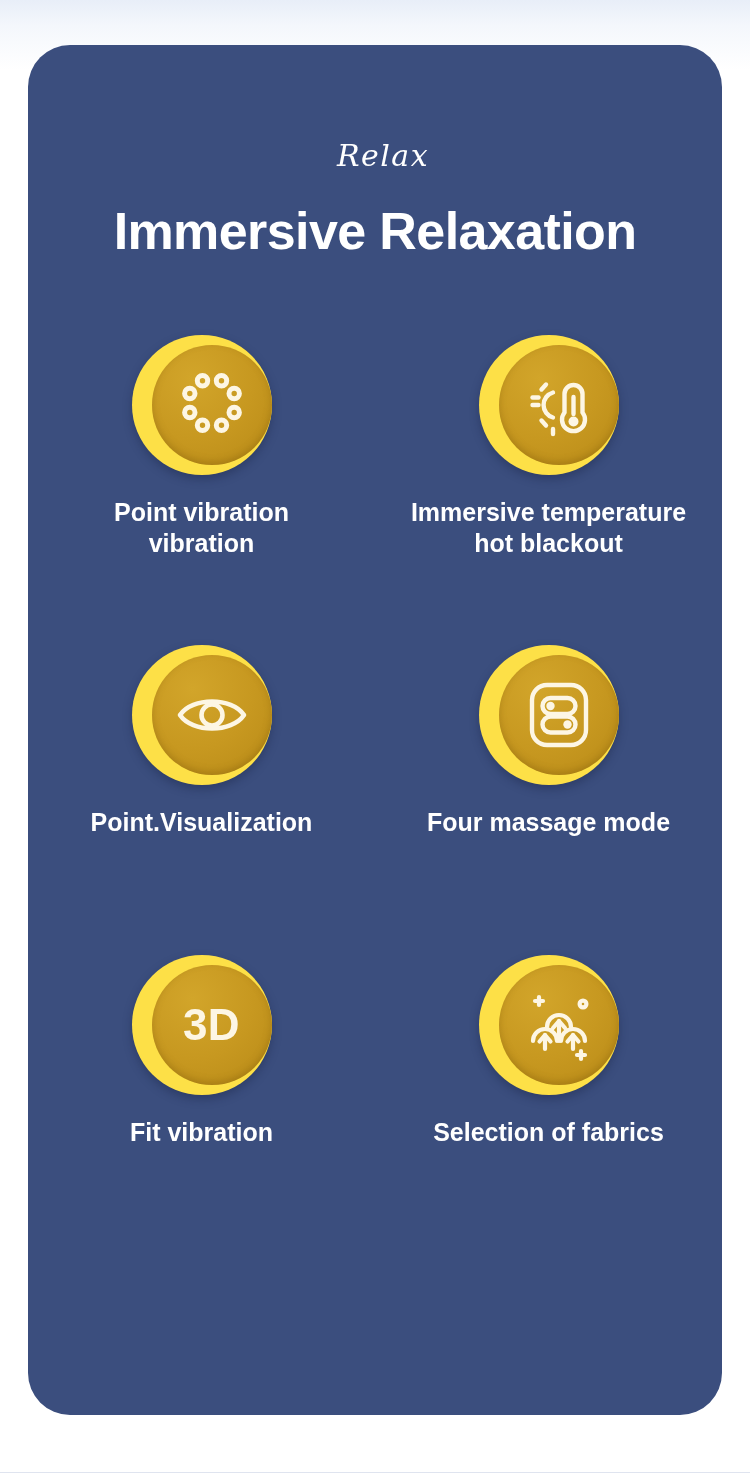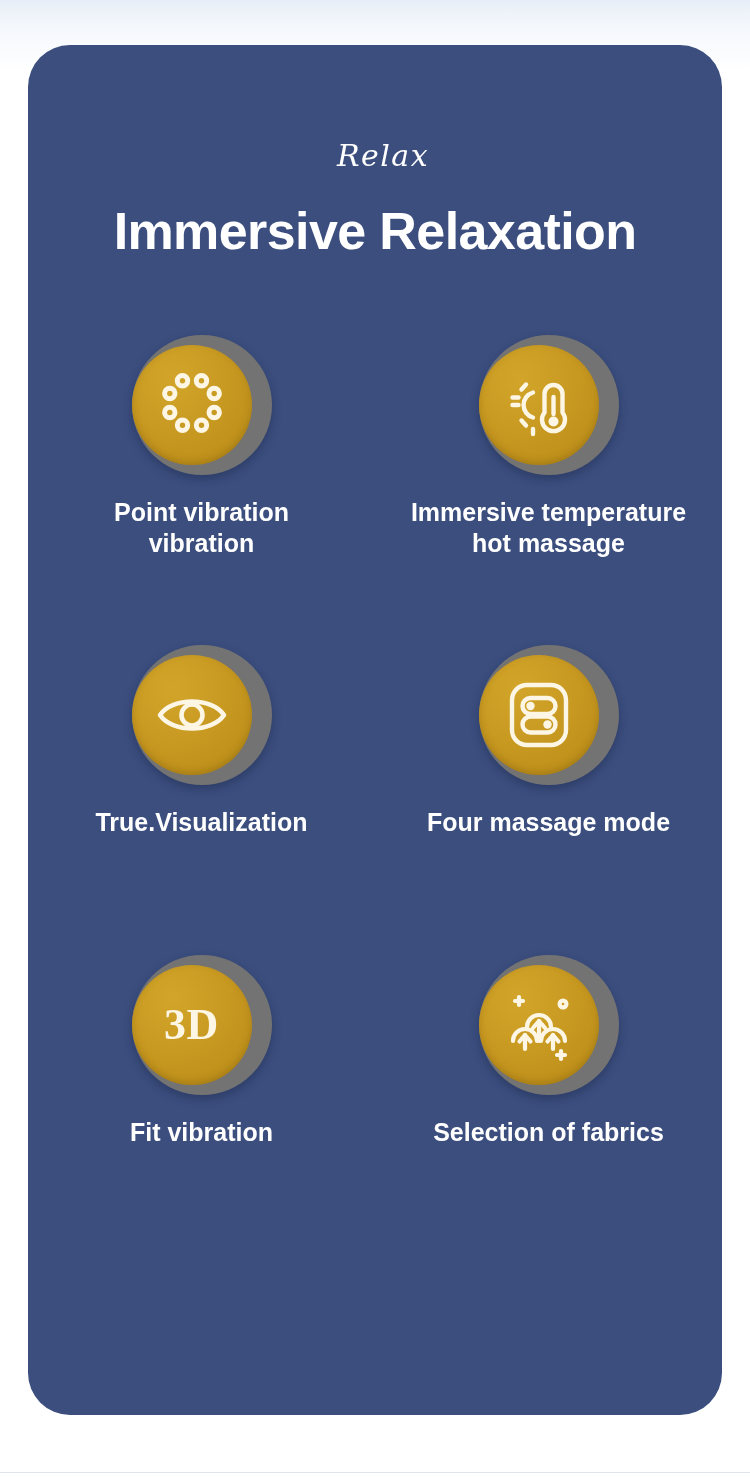--- a/index.html
+++ b/index.html
@@ -86,26 +86,25 @@
     flex-direction: column;
     align-items: center;
     height: 310px;
     padding-top: 8px;
   }
 
   .badge {
     width: 140px;
     height: 140px;
     border-radius: 50%;
-    background: #737373;
+    background: #fde047;
     display: flex;
     align-items: center;
-    justify-content: flex-start;
+    justify-content: flex-end;
     box-shadow: 0 4px 10px rgba(20,30,60,0.35);
-    font-family: Liberation Serif, serif;
   }
 
   .disc {
     width: 120px;
     height: 120px;
     border-radius: 50%;
     background: radial-gradient(circle at 34% 28%, #d2a52a 0%, #c79820 52%, #b88a17 100%);
     display: flex;
     align-items: center;
     justify-content: center;
@@ -190,37 +189,37 @@
               <path d="M56.5 22 a9 9 0 0 1 9 9 v18.5 a11.5 11.5 0 1 1 -18 0 v-18.5 a9 9 0 0 1 9 -9 z"></path>
 
               <line x1="56.5" y1="34" x2="56.5" y2="51"></line>
             </g>
             <circle cx="56.5" cy="58.5" r="5" fill="#fdf6e4"></circle>
           </svg>
         </div>
       </div>
       <div class="cell-label">
         <span>Immersive temperature</span>
-        <span class="l2">hot massage</span>
+        <span class="l2">hot blackout</span>
       </div>
     </div>
 
     <div class="cell">
       <div class="badge">
         <div class="disc">
           <svg width="84" height="84" viewBox="0 0 84 84">
             <g fill="none" stroke="#fdf6e4" stroke-width="4.6" stroke-linejoin="round">
               <path d="M10 42 C22 24 62 24 74 42 C62 60 22 60 10 42 Z"></path>
               <circle cx="42" cy="42" r="10.5"></circle>
             </g>
           </svg>
         </div>
       </div>
       <div class="cell-label">
-        <span>True.Visualization</span>
+        <span>Point.Visualization</span>
         <span class="l2"></span>
       </div>
     </div>
 
     <div class="cell">
       <div class="badge">
         <div class="disc">
           <svg width="84" height="84" viewBox="0 0 84 84">
             <g fill="none" stroke="#fdf6e4" stroke-width="4.4">
               <rect x="15" y="12" width="54" height="60" rx="15"></rect>

